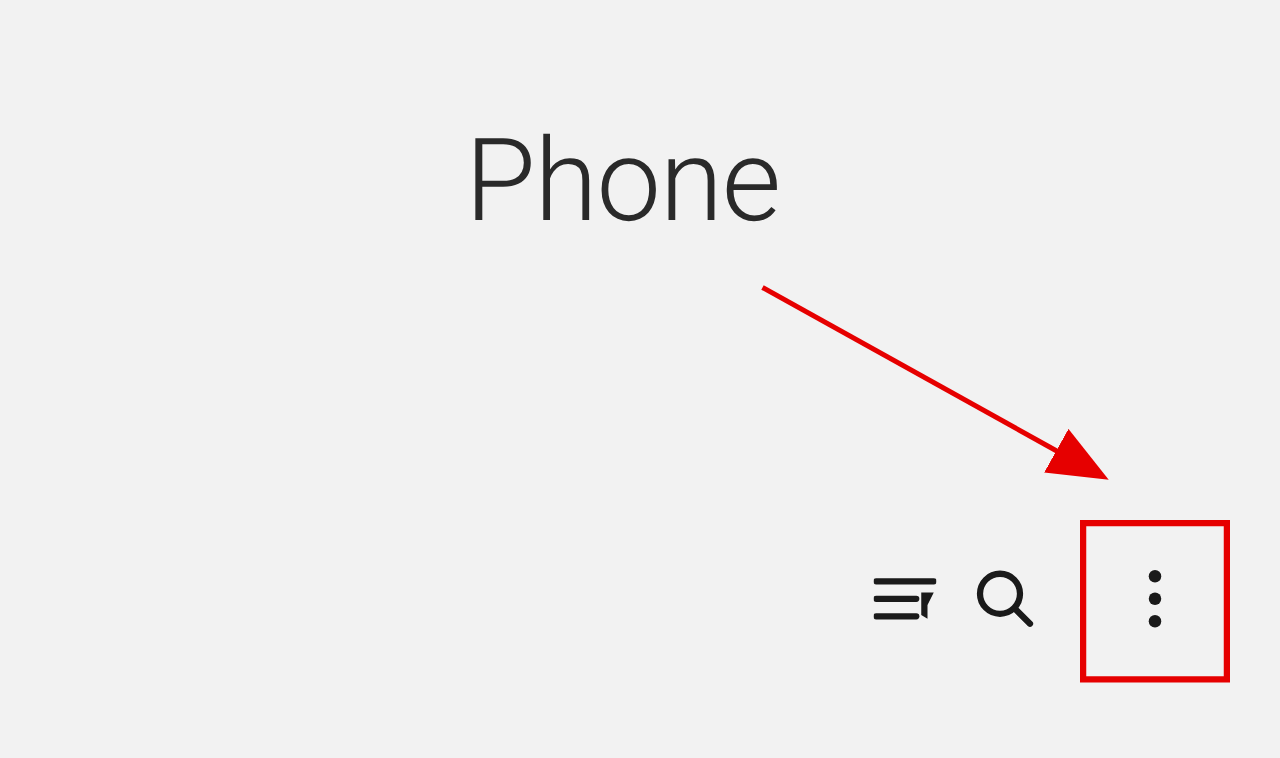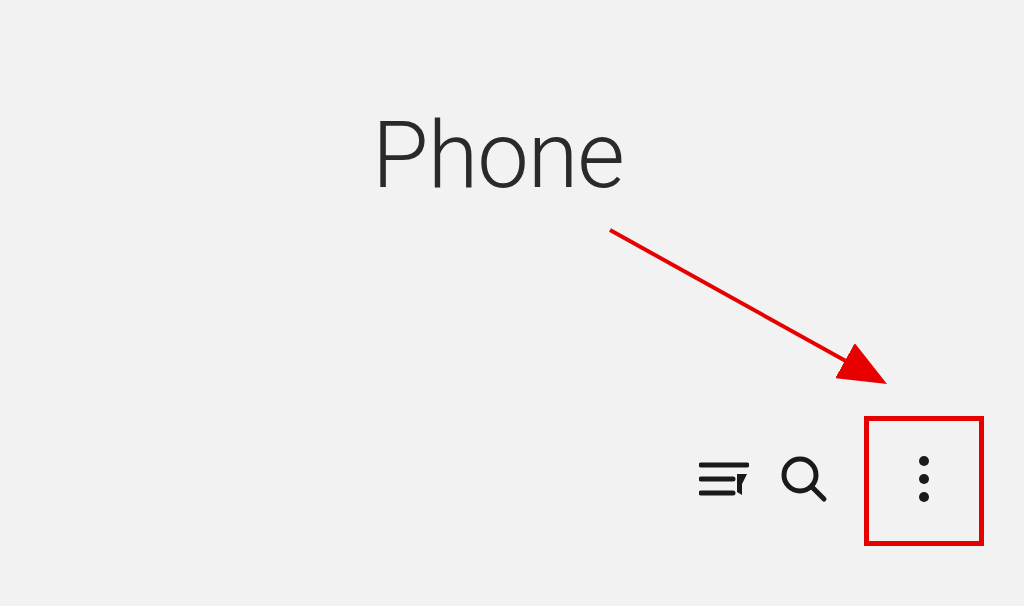--- a/index.html
+++ b/index.html
@@ -16,21 +16,20 @@
       overflow: hidden;
     }
     .page-title {
       position: absolute;
       top: 92px;
       left: 372px;
       font-size: 92px;
       font-weight: 300;
       color: #2a2a2a;
       letter-spacing: -1px;
-      margin-top: 10px;
     }
     .toolbar {
       position: absolute;
       bottom: 60px;
       right: 40px;
       display: flex;
       align-items: center;
       gap: 20px;
     }
     .icon-btn {

